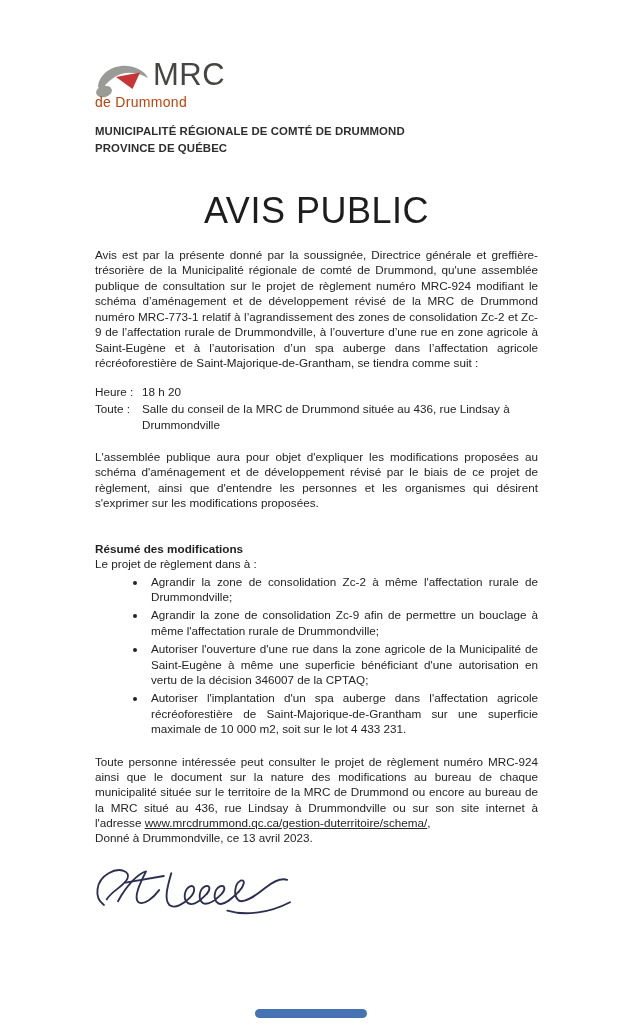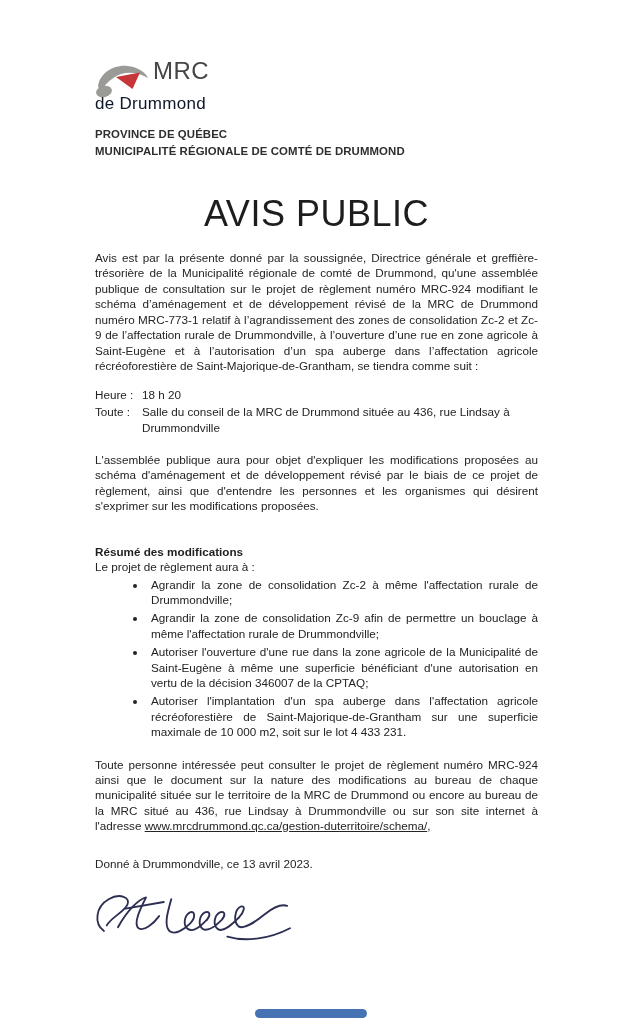--- a/index.html
+++ b/index.html
@@ -10,22 +10,22 @@
     color:#262626;
     -webkit-font-smoothing:antialiased;
   }
   .page{position:relative;width:622px;height:1024px;overflow:hidden;background:#fff;}
   .content{padding:58px 84px 0 95px;}
 
   
   .logo{position:relative;width:170px;margin-bottom:10px;}
   .logo-row{display:flex;align-items:flex-start;}
   .logo-mark{width:56px;height:40px;flex:0 0 auto;margin-top:2px;}
-  .logo-mrc{font-size:24px;font-weight:500;color:#454543;letter-spacing:0.5px;line-height:1;margin-left:2px;margin-top:1px;}
-  .logo-sub{display:block;font-size:17px;color:#0f172a;line-height:1;margin-top:-5px;letter-spacing:0.3px;}
+  .logo-mrc{font-size:31px;font-weight:500;color:#454543;letter-spacing:0.5px;line-height:1;margin-left:2px;margin-top:1px;}
+  .logo-sub{display:block;font-size:14px;color:#c2410c;line-height:1;margin-top:-5px;letter-spacing:0.3px;}
 
   
   .letterhead{margin-top:14px;}
   .letterhead div{font-size:11.4px;font-weight:700;color:#2e2e2e;line-height:1.45;letter-spacing:0.1px;}
 
   
   .avis-title{
     text-align:center;font-size:36px;font-weight:400;color:#1d1d1d;
     letter-spacing:0.5px;margin-top:34px;
   }
@@ -58,21 +58,21 @@
     margin:4px 0 0 0;padding-left:52px;
   }
   ul.mods li{
     font-size:11.7px;line-height:15.4px;text-align:justify;color:#242424;
     margin-bottom:3px;padding-left:4px;
   }
 
   .p-consult{margin-top:17px;}
   .inline-link{text-decoration:underline;color:#242424;cursor:pointer;}
 
-  .dateline{font-size:11.7px;margin-top:23px;color:#242424;}
+  .dateline{font-size:11.7px;color:#242424;}
 
   
   .sig-block{margin-top:18px;}
   .sig-svg{width:215px;height:58px;display:block;margin-left:-6px;}
 
   
   .scroll-pill{
     position:absolute;left:50%;bottom:6px;transform:translateX(-50%);
     width:112px;height:9px;border-radius:5px;background:#4673b4;
   }
@@ -89,22 +89,22 @@
           <path d="M3,27 C4,13 20,3 36,6.5 C45,8.5 51,13 53,18 C41,10.5 27,11.5 19,17.5 C12.5,22 8.5,26 7.5,31 Z" fill="#9a9a96"></path>
           <ellipse cx="9" cy="31.5" rx="8" ry="5.6" fill="#9a9a96" transform="rotate(-14 9 31.5)"></ellipse>
           <path d="M21,17 L45,12.5 L37.5,29 Z" fill="#c63538"></path>
         </svg>
         <span class="logo-mrc">MRC</span>
       </div>
       <span class="logo-sub">de Drummond</span>
     </div>
 
     <div class="letterhead">
+      <div>MUNICIPALITÉ RÉGIONALE DE COMTÉ DE DRUMMOND</div>
       <div>PROVINCE DE QUÉBEC</div>
-      <div>MUNICIPALITÉ RÉGIONALE DE COMTÉ DE DRUMMOND</div>
     </div>
 
     <div class="avis-title">AVIS PUBLIC</div>
 
 
     <p class="para p-intro">Avis est par la présente donné par la soussignée, Directrice générale et greffière-trésorière de la Municipalité régionale de comté de Drummond, qu'une assemblée publique de consultation sur le projet de règlement numéro MRC-924 modifiant le schéma d’aménagement et de développement révisé de la MRC de Drummond numéro MRC-773-1 relatif à l’agrandissement des zones de consolidation Zc-2 et Zc-9 de l’affectation rurale de Drummondville, à l’ouverture d’une rue en zone agricole à Saint-Eugène et à l’autorisation d’un spa auberge dans l’affectation agricole récréoforestière de Saint-Majorique-de-Grantham, se tiendra comme suit :</p>
 
     <div class="meeting">
       <div class="meeting-row">
         <span class="meeting-label">Heure :</span>
@@ -112,21 +112,21 @@
       </div>
       <div class="meeting-row">
         <span class="meeting-label">Toute :</span>
         <span>Salle du conseil de la MRC de Drummond située au 436, rue Lindsay à Drummondville</span>
       </div>
     </div>
 
     <p class="para p-purpose">L'assemblée publique aura pour objet d'expliquer les modifications proposées au schéma d'aménagement et de développement révisé par le biais de ce projet de règlement, ainsi que d'entendre les personnes et les organismes qui désirent s'exprimer sur les modifications proposées.</p>
 
     <div class="summary-heading">Résumé des modifications</div>
-    <div class="summary-intro">Le projet de règlement aura à :</div>
+    <div class="summary-intro">Le projet de règlement dans à :</div>
     <ul class="mods">
       <li>Agrandir la zone de consolidation Zc-2 à même l'affectation rurale de Drummondville;</li>
       <li>Agrandir la zone de consolidation Zc-9 afin de permettre un bouclage à même l'affectation rurale de Drummondville;</li>
       <li>Autoriser l'ouverture d'une rue dans la zone agricole de la Municipalité de Saint-Eugène à même une superficie bénéficiant d'une autorisation en vertu de la décision 346007 de la CPTAQ;</li>
       <li>Autoriser l'implantation d'un spa auberge dans l'affectation agricole récréoforestière de Saint-Majorique-de-Grantham sur une superficie maximale de 10 000 m2, soit sur le lot 4 433 231.</li>
     </ul>
 
     <p class="para p-consult"><span>Toute personne intéressée peut consulter le projet de règlement numéro MRC-924 ainsi que le document sur la nature des modifications au bureau de chaque municipalité située sur le territoire de la MRC de Drummond ou encore au bureau de la MRC situé au 436, rue Lindsay à Drummondville ou sur son site internet à l'adresse </span><span class="inline-link">www.mrcdrummond.qc.ca/gestion-duterritoire/schema/</span><span>,</span></p>
 
     <div class="dateline">Donné à Drummondville, ce 13 avril 2023.</div>

